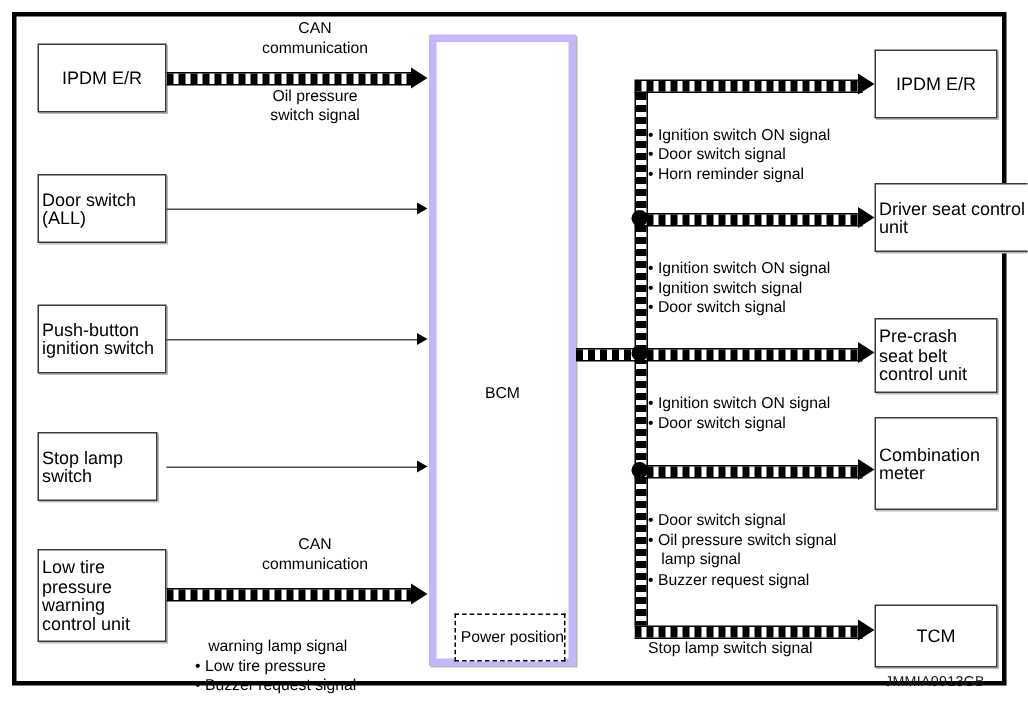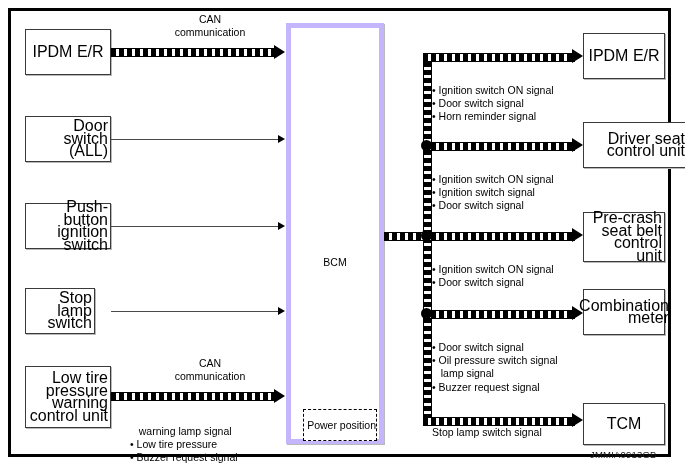--- a/index.html
+++ b/index.html
@@ -7,21 +7,21 @@
        font-family:"Liberation Sans","DejaVu Sans",sans-serif;color:#000;}
 
   #frame{position:absolute;left:8px;top:8px;width:663px;height:449px;
          border:3px solid #000;box-sizing:border-box;background:#fff;}
 
   .stage{position:absolute;left:0;top:0;width:685px;height:471px;}
 
   
   .box{position:absolute;box-sizing:border-box;border:1px solid #3a3a3a;
        background:#fff;display:flex;align-items:center;justify-content:center;
-       text-align:right;font-size:16px;line-height:12.5px;
+       text-align:left;font-size:12px;line-height:12.5px;
        box-shadow:1px 1px 0 #b9b9b9;}
   .box span{display:block;padding:0 2px;}
 
   .bcm{position:absolute;box-sizing:border-box;border:5px solid #c4b5fd;
        background:#fff;box-shadow:1px 1px 0 #b9b9b9;}
   .bcm-label{position:absolute;left:0;right:0;top:228px;text-align:center;
              font-size:10.5px;}
   .powerpos{position:absolute;box-sizing:border-box;border:1px dashed #000;
             display:flex;align-items:center;justify-content:center;
             font-size:10.5px;background:#fff;}
@@ -67,21 +67,21 @@
     <span>IPDM E/R</span>
   </div>
   <div class="box" style="left:25px;top:116px;width:86px;height:46px;">
     <span>Door switch
 (ALL)</span>
   </div>
   <div class="box" style="left:25px;top:203px;width:86px;height:46px;">
     <span>Push-button
 ignition switch</span>
   </div>
-  <div class="box" style="left:25px;top:288px;width:70px;height:46px;">
+  <div class="box" style="left:25px;top:288px;width:80px;height:46px;">
     <span>Stop lamp
 switch</span>
   </div>
   <div class="box" style="left:25px;top:366px;width:86px;height:62px;">
     <span>Low tire
 pressure
 warning
 control unit</span>
   </div>
 
@@ -97,32 +97,34 @@
   </div>
   <div class="box" style="left:583px;top:122px;width:105px;height:46px;">
     <span>Driver seat
 control unit</span>
   </div>
   <div class="box" style="left:583px;top:212px;width:82px;height:50px;">
     <span>Pre-crash
 seat belt
 control unit</span>
   </div>
-  <div class="box" style="left:583px;top:289px;width:82px;height:46px;">
+  <div class="box" style="left:583px;top:278px;width:82px;height:62px;">
     <span>Combination
 meter</span>
   </div>
   <div class="box" style="left:583px;top:403px;width:82px;height:42px;">
     <span>TCM</span>
   </div>
 
   <div class="can-h" style="left:111px;top:48px;width:163px;"></div>
   <div class="can-arrow" style="left:274px;top:45px;"></div>
   <div class="lbl center" style="left:130px;top:13px;width:160px;white-space:pre;">CAN
 communication</div>
+  <div class="lbl center" style="left:130px;top:58px;width:160px;white-space:pre;">Oil pressure
+switch signal</div>
 
   <div class="wire" style="left:111px;top:139px;width:172px;"></div>
   <div class="wire-arrow" style="left:278px;top:135px;"></div>
 
   <div class="wire" style="left:111px;top:226px;width:172px;"></div>
   <div class="wire-arrow" style="left:278px;top:222px;"></div>
 
   <div class="wire" style="left:111px;top:311px;width:172px;"></div>
   <div class="wire-arrow" style="left:278px;top:307px;"></div>
 

